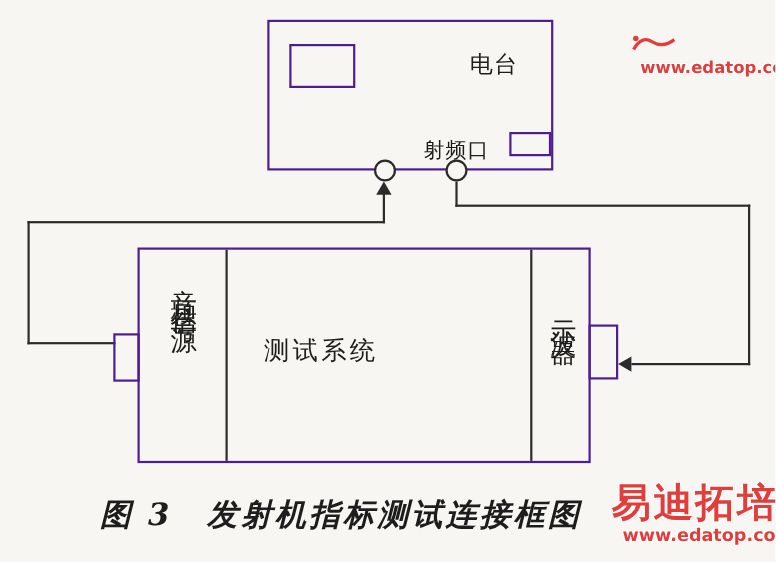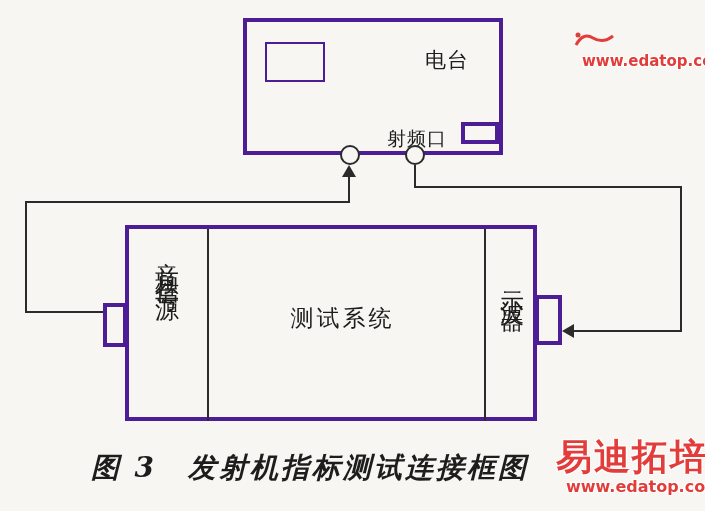--- a/index.html
+++ b/index.html
@@ -2,21 +2,21 @@
 <html><head>
 <meta charset="utf-8">
 <style>
   * { margin:0; padding:0; box-sizing:border-box; }
   html,body { background:#ffffff; }
   .page {
     position:relative; width:705px; height:511px;
     background:#f7f6f2; overflow:hidden;
     font-family:"DejaVu Sans", sans-serif; color:#1d1d1d;
   }
-  .box { position:absolute; border:4px solid #4c1d95; background:transparent; }
+  .box { position:absolute; border:2px solid #4c1d95; background:transparent; }
   .ln  { position:absolute; background:#2b2b2b; }
   .lbl { position:absolute; font-size:19px; letter-spacing:1px; white-space:nowrap; }
   .vtext {
     position:absolute; writing-mode:vertical-rl; text-orientation:upright;
     font-size:24px; letter-spacing:9px; white-space:nowrap;
   }
   .circle {
     position:absolute; width:20px; height:20px;
     border:2px solid #2b2b2b; border-radius:50%; background:#f7f6f2;
   }
@@ -72,21 +72,21 @@
   <div class="ln" style="left:574px; top:330px; width:108px; height:2px;"></div>
   <div class="arrow-left" style="left:562px; top:324px;"></div>
   <div class="box" style="left:535px; top:295px; width:27px; height:50px;"></div>
 
   <div class="box" style="left:125px; top:225px; width:412px; height:196px;">
     <div class="ln" style="left:78px;  top:0; width:2px; height:192px;"></div>
     <div class="ln" style="left:355px; top:0; width:2px; height:192px;"></div>
   </div>
 
   <div class="vtext" style="left:151px; top:243px;">音频信号源</div>
-  <div class="lbl" style="left:240px; top:303px; width:205px; text-align:center; font-size:23px; letter-spacing:3px;">测试系统</div>
+  <div class="lbl" style="left:240px; top:303px; width:205px; font-size:23px; letter-spacing:3px;">测试系统</div>
   <div class="vtext" style="left:496px; top:272px;">示波器</div>
 
   <div class="caption">图 3　发射机指标测试连接框图</div>
 
   <div class="wm-logo">
     <svg width="44" height="22" viewBox="0 0 44 22">
       <path d="M4 16 Q11 3 21 9 T41 7" stroke="#e23d3a" stroke-width="3" fill="none"></path>
       <circle cx="6" cy="6" r="2.5" fill="#e23d3a"></circle>
     </svg>
   </div>

